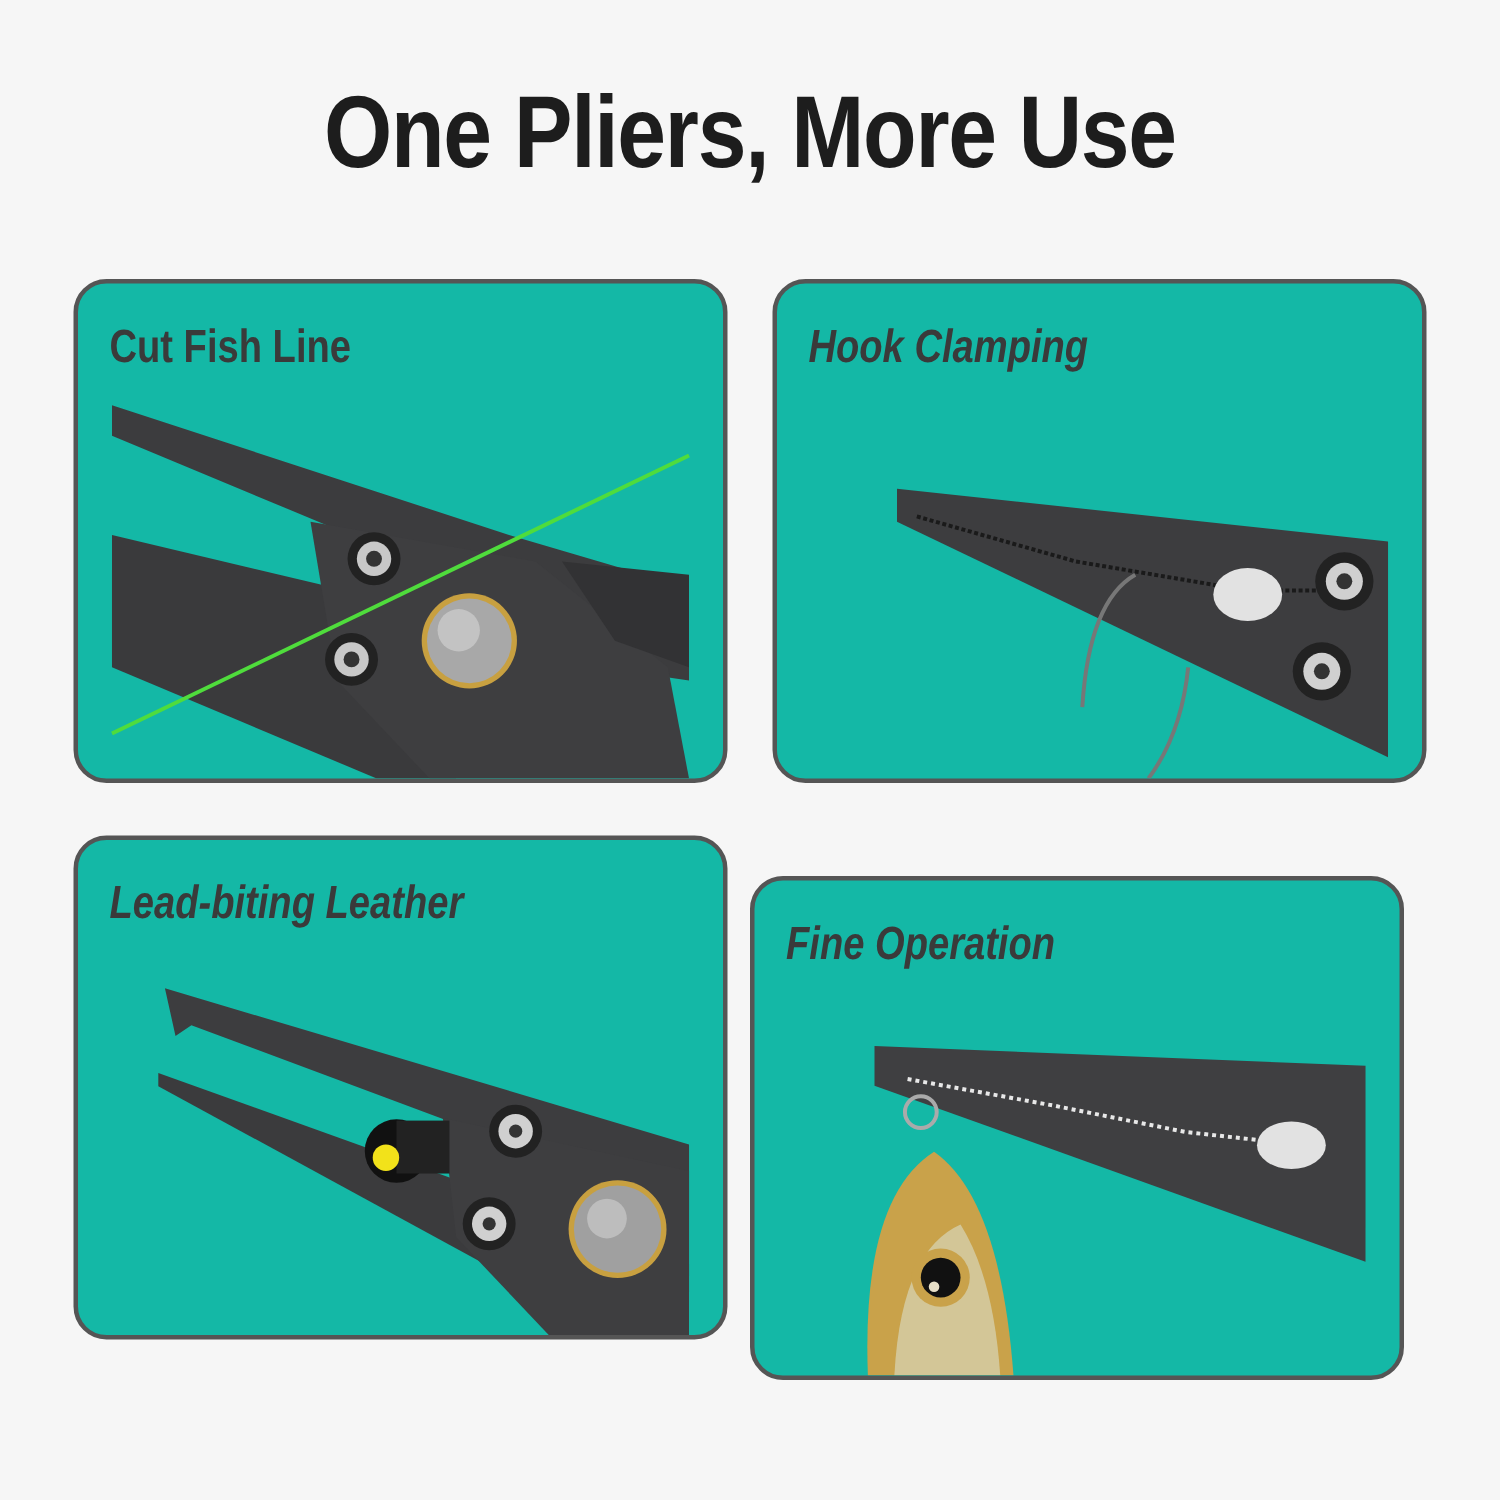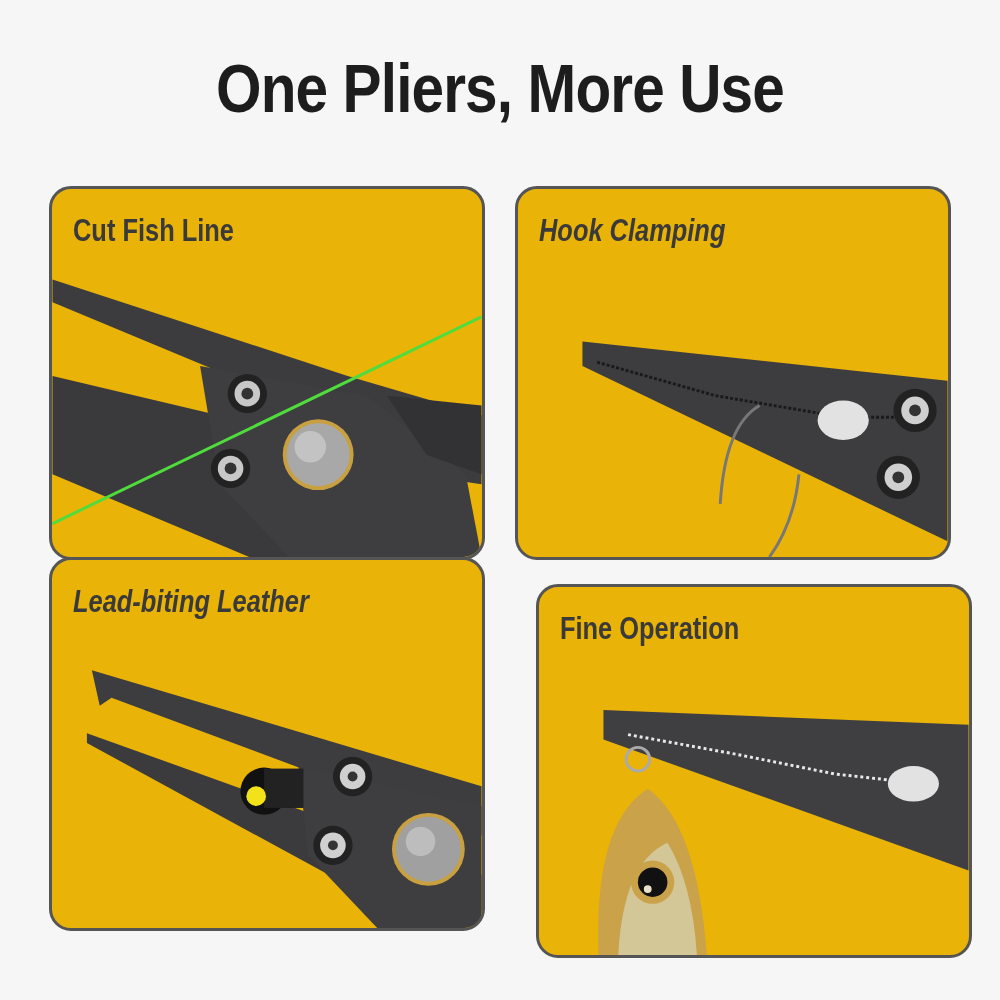--- a/index.html
+++ b/index.html
@@ -1,22 +1,22 @@
 <!DOCTYPE html>
 <html><head>
 <meta charset="utf-8">
 <style>
   html, body { margin:0; padding:0; }
   body { width:1000px; height:1000px; background:#f6f6f6; position:relative; overflow:hidden; font-family:"Liberation Sans", sans-serif; }
   .title { position:absolute; left:0; top:48px; width:1000px; text-align:center; font-family:"Liberation Sans", sans-serif; font-weight:bold; font-size:68px; letter-spacing:-1px; color:#1d1d1d; transform:scaleX(0.86); transform-origin:center; line-height:80px; }
-  .panel { position:absolute; width:436px; height:374px; background:#eab308; border:3px solid #555; border-radius:22px; overflow:hidden; box-sizing:border-box; }
+  .panel { position:absolute; width:436px; height:336px; background:#14b8a6; border:3px solid #555; border-radius:22px; overflow:hidden; box-sizing:border-box; }
   .p1 { left:49px; top:186px; }
   .p2 { left:515px; top:186px;font-style:italic; }
   .p3 { left:49px; top:557px;font-style:italic; }
-  .p4 { left:536px; top:584px; }
+  .p4 { left:500px; top:584px;font-style:italic; }
   .panel-label { position:absolute; left:21px; top:24px; font-family:"Liberation Sans", sans-serif; font-weight:bold; font-size:31px; color:#3a3a3a; transform:scaleX(0.82); transform-origin:left center; white-space:nowrap; z-index:2; }
   .illus { position:absolute; left:0; top:0; width:100%; height:100%; }
 </style>
 </head>
 <body>
 
 <div class="title">One Pliers, More Use</div>
 
 <div class="panel p1">
   <div class="panel-label">Cut Fish Line</div>

